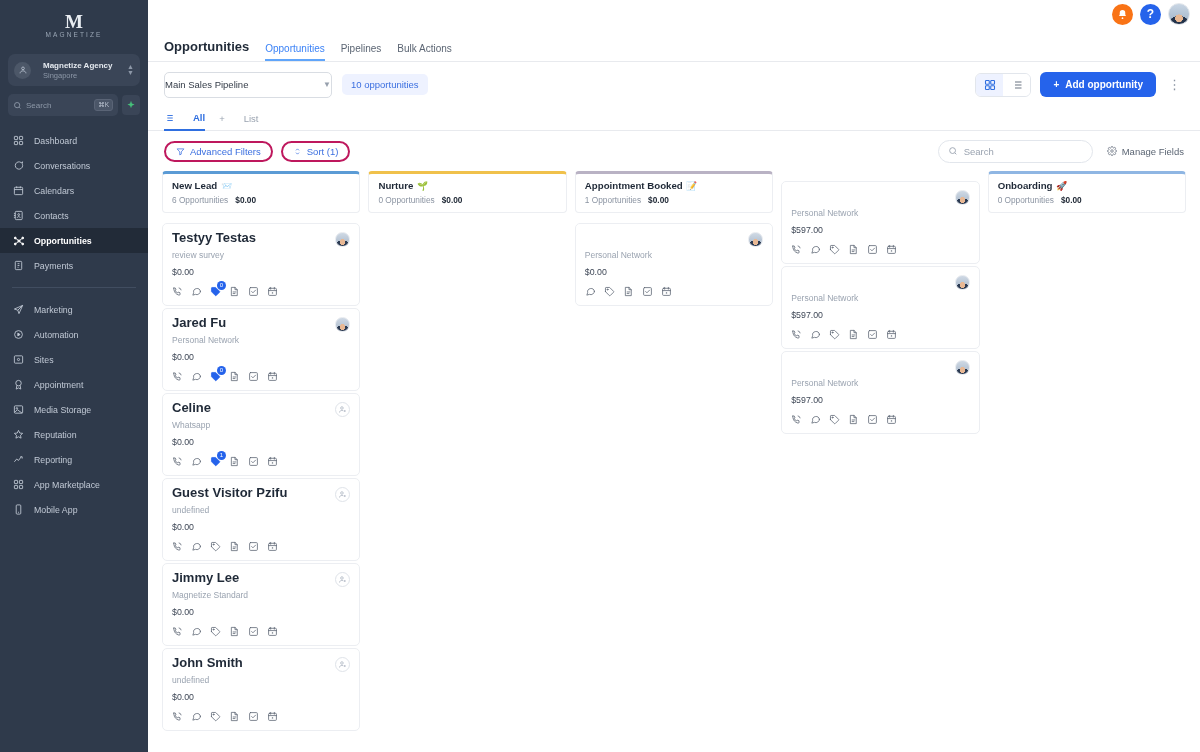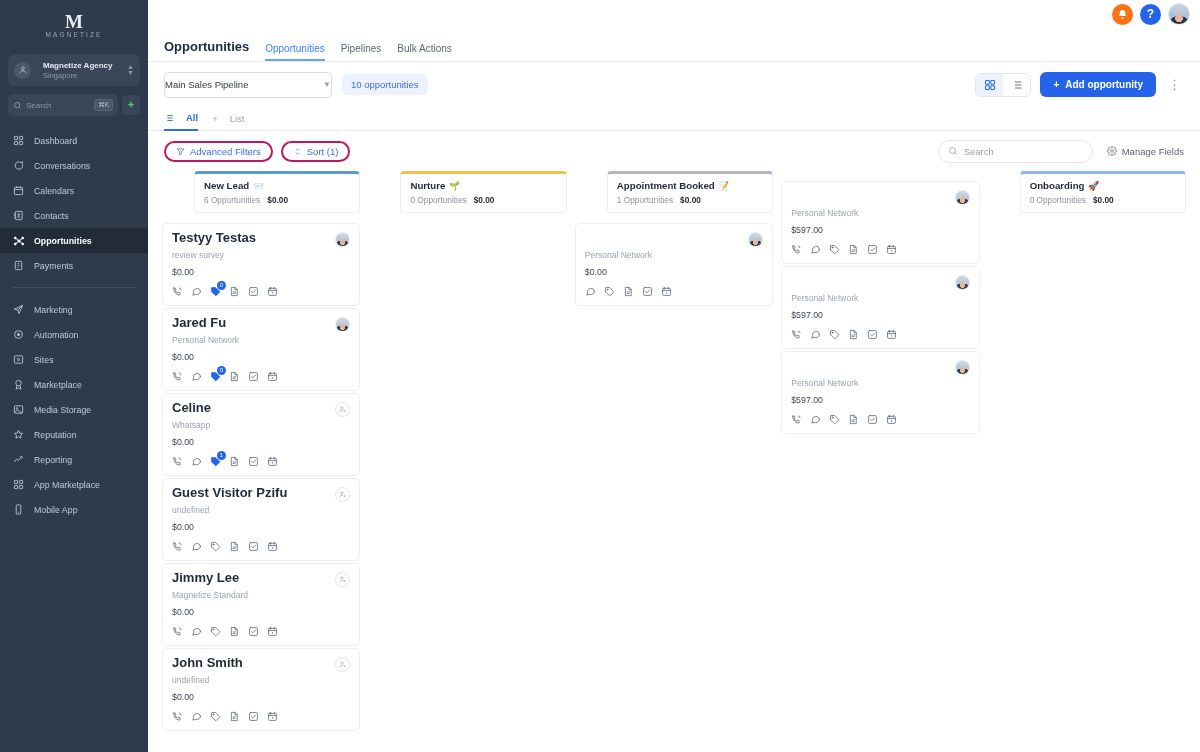--- a/index.html
+++ b/index.html
@@ -121,21 +121,21 @@
     background: #2563eb; color: #fff; font-size: 10px; font-weight: 700;
     border-radius: 6px; height: 25px; padding: 0 13px; display: flex;
     align-items: center; gap: 6px; cursor: pointer; border: none;
   }
   .kebab { color: #8a93a1; font-size: 13px; cursor: pointer; padding: 0 3px; letter-spacing: 0; line-height: 10px; }
 
   .subtabs {
     height: 24px; display: flex; align-items: center; gap: 14px; padding: 0 16px;
     border-bottom: 1px solid #e8eaee; flex: 0 0 24px;
   }
-  .subtab { display: flex; align-items: center; gap: 12px; font-size: 9.5px; color: #9aa3b0; cursor: pointer; height: 24px; }
+  .subtab { display: flex; align-items: center; gap: 19px; font-size: 9.5px; color: #9aa3b0; cursor: pointer; height: 24px; }
   .subtab.active { color: #2f6fe0; font-weight: 700; border-bottom: 2px solid #2f6fe0; }
 
   .filterbar {
     height: 40px; display: flex; align-items: center; padding: 0 16px; gap: 8px; flex: 0 0 40px;
   }
   .chip {
     border: 2px solid #be185d; color: #3b6fe0; background: #fff;
     border-radius: 14px; height: 21px; padding: 0 10px;
     font-size: 9.5px; display: flex; align-items: center; gap: 5px; cursor: pointer;
   }
@@ -148,21 +148,21 @@
   .manage { display:flex; align-items:center; gap:5px; font-size: 9.5px; color: #5b6573; cursor: pointer; }
 
   
   .board {
     flex: 1; display: flex; gap: 8px; padding: 0 14px 0 14px;
     background: #ffffff; overflow: hidden; min-height: 0;
   }
   .column { flex: 1 1 0; min-width: 0; display: flex; flex-direction: column; }
   .col-head {
     background: #fff; border: 1px solid #eceef2; border-top-width: 3px;
-    border-radius: 4px; padding: 6px 9px 7px 9px; height: 42px; margin-left: 32px;
+    border-radius: 4px; padding: 6px 9px 7px 9px; height: 42px;
   }
   .col-title { font-size: 9.7px; font-weight: 700; color: #1f2937; display: flex; align-items: center; gap: 4px; }
   .col-meta { font-size: 8.3px; color: #8b94a2; margin-top: 4px; display: flex; gap: 7px; }
   .col-meta b { color: #222b38; font-size: 8.3px; }
   .col-body { margin-top: 10px; display: flex; flex-direction: column; gap: 1px; overflow: hidden; }
 
   .card {
     background: #fff; border: 1px solid #eceef2; border-radius: 5px;
     padding: 8px 9px 8px 9px; position: relative; cursor: pointer;
     margin-bottom: 1px;
@@ -330,21 +330,21 @@
           </span>
         <span>Sites</span>
       </div>
       <div class="nav-item">
         <span class="nav-ico">
           <svg width="11" height="11" viewBox="0 0 24 24" fill="none" stroke="currentColor" stroke-width="1.9">
             <circle cx="12" cy="9" r="6"></circle>
               <path d="M8.5 14L7 22l5-2.6L17 22l-1.5-8"></path>
           </svg>
           </span>
-        <span>Marketplace</span>
+        <span>Appointment</span>
       </div>
       <div class="nav-item">
         <span class="nav-ico">
           <svg width="11" height="11" viewBox="0 0 24 24" fill="none" stroke="currentColor" stroke-width="1.9">
             <rect x="3" y="4" width="18" height="16" rx="2"></rect>
               <circle cx="8.5" cy="9.5" r="1.6"></circle>
             <path d="M4 18l5.5-5.5L20 20"></path>
           </svg>
           </span>
         <span>Media Storage</span>

